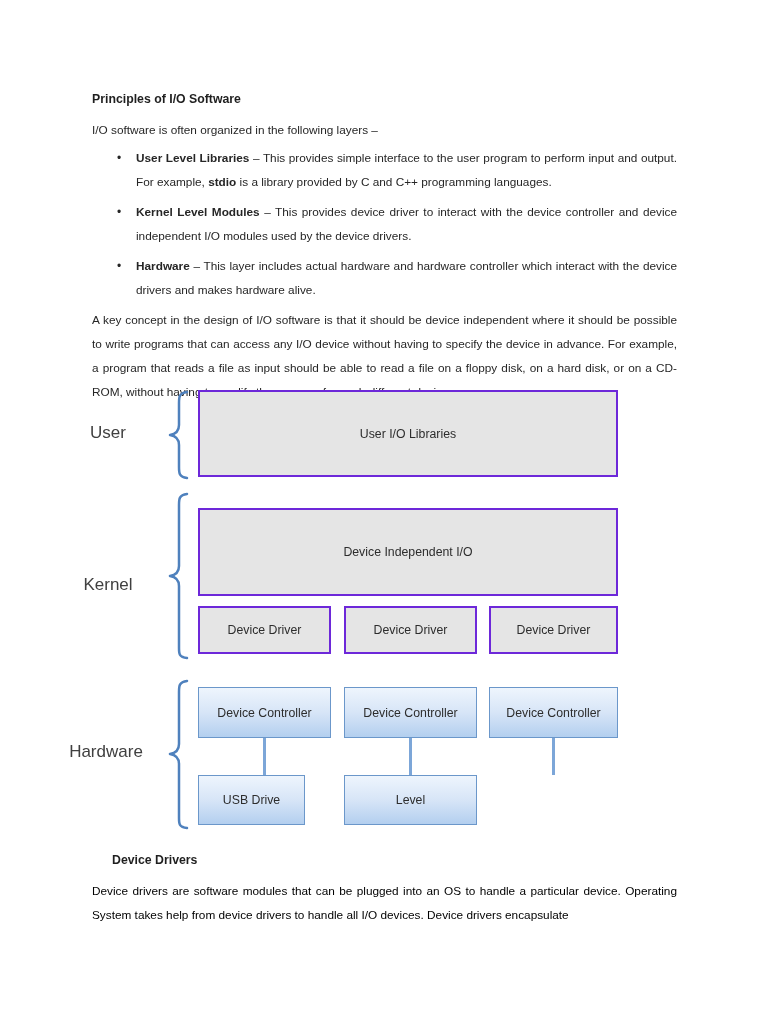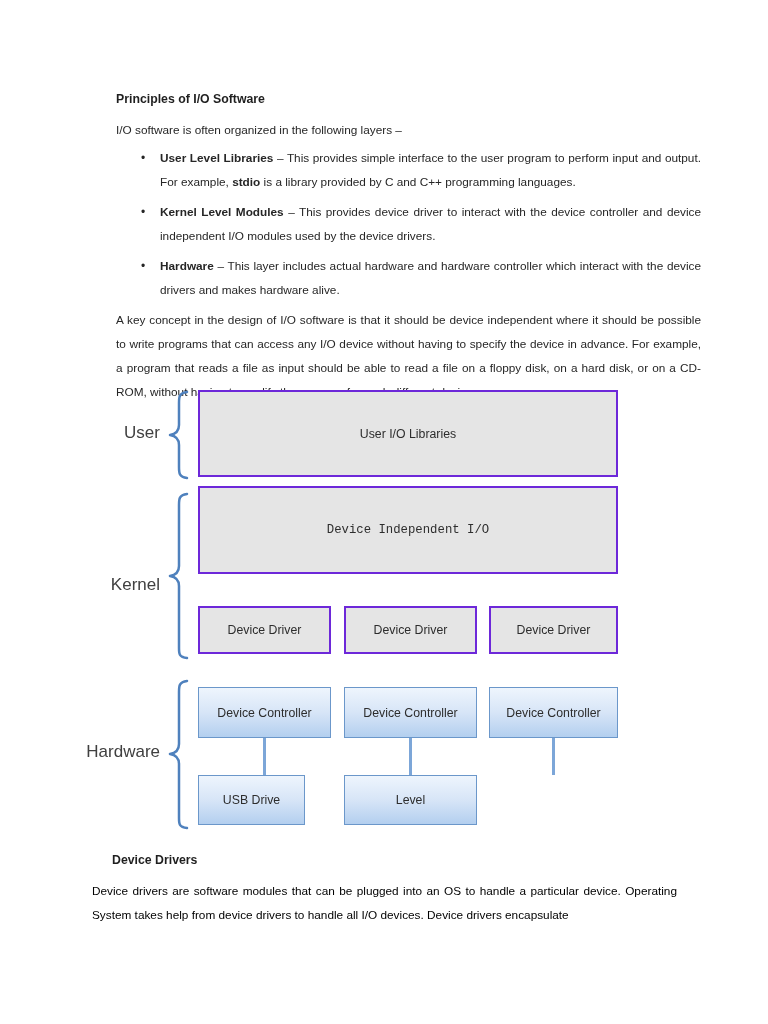--- a/index.html
+++ b/index.html
@@ -3,54 +3,54 @@
 <meta charset="utf-8">
 <style>
   html,body{margin:0;padding:0;}
   body{
     width:768px;height:1024px;background:#ffffff;overflow:hidden;
     font-family:"Liberation Sans","DejaVu Sans",sans-serif;
     -webkit-font-smoothing:antialiased;
   }
   .canvas{position:relative;width:768px;height:1024px;background:#ffffff;}
   
-  .flow{position:absolute;left:92px;top:92px;width:585px;color:#262626;margin-left:24px;}
+  .flow{position:absolute;left:92px;top:92px;width:585px;color:#262626;}
   .h-doc{font-size:12.3px;font-weight:bold;color:#1f1f1f;line-height:15px;margin:0 0 11px 0;}
   .p-doc{font-size:11.8px;line-height:24px;margin:0 0 4px 0;text-align:justify;}
   ul.blist{list-style:none;margin:2px 0 0 0;padding:0 0 0 44px;}
   ul.blist li{
     position:relative;font-size:11.8px;line-height:24px;margin:0 0 6px 0;
     text-align:justify;
   }
   ul.blist li::before{
     content:"\2022";position:absolute;left:-19px;top:0;font-size:12px;color:#262626;
   }
   .b{font-weight:bold;}
   .p-after{margin-top:2px;margin-bottom:0;}
   .h2-abs{position:absolute;left:92px;top:853px;width:585px;padding-left:20px;}
   .p3-abs{position:absolute;left:92px;top:879px;width:585px;}
   
   .diagram{position:absolute;left:0;top:0;width:768px;height:1024px;pointer-events:none;}
   .dg-label{
-    position:absolute;text-align:right;font-size:17px;line-height:18px;color:#404040;
+    position:absolute;text-align:center;font-size:17px;line-height:18px;color:#404040;
   }
   .lbl-user{left:56px;top:424px;width:104px;}
   .lbl-kernel{left:56px;top:576px;width:104px;}
   .lbl-hardware{left:52px;top:743px;width:108px;}
   .dbox{
     position:absolute;display:flex;align-items:center;justify-content:center;
     box-sizing:border-box;font-size:12.3px;color:#2d2d2d;background:#e5e5e5;
     border:2px solid #6d28d9;text-align:center;
   }
   .hwbox{
     border:1.5px solid #6b97ca;
     background:linear-gradient(180deg,#eef5fd 0%,#d7e5f7 50%,#b3cfef 100%);
   }
   .box-user{left:198px;top:390px;width:420px;height:87px;}
-  .box-di{left:198px;top:486px;width:420px;height:88px;font-family:Liberation Mono, monospace;}
+  .box-di{left:198px;top:508px;width:420px;height:88px;}
   .box-drv1{left:198px;top:606px;width:133px;height:48px;}
   .box-drv2{left:344px;top:606px;width:133px;height:48px;}
   .box-drv3{left:489px;top:606px;width:129px;height:48px;}
   .box-ctl1{left:198px;top:687px;width:133px;height:51px;}
   .box-ctl2{left:344px;top:687px;width:133px;height:51px;}
   .box-ctl3{left:489px;top:687px;width:129px;height:51px;}
   .box-usb{left:198px;top:775px;width:107px;height:50px;}
   .box-disk{left:344px;top:775px;width:133px;height:50px;}
   .box-prn{left:489px;top:775px;width:129px;height:50px;}
   .conn{position:absolute;width:3px;height:37px;top:738px;background:#7ca6d8;}

